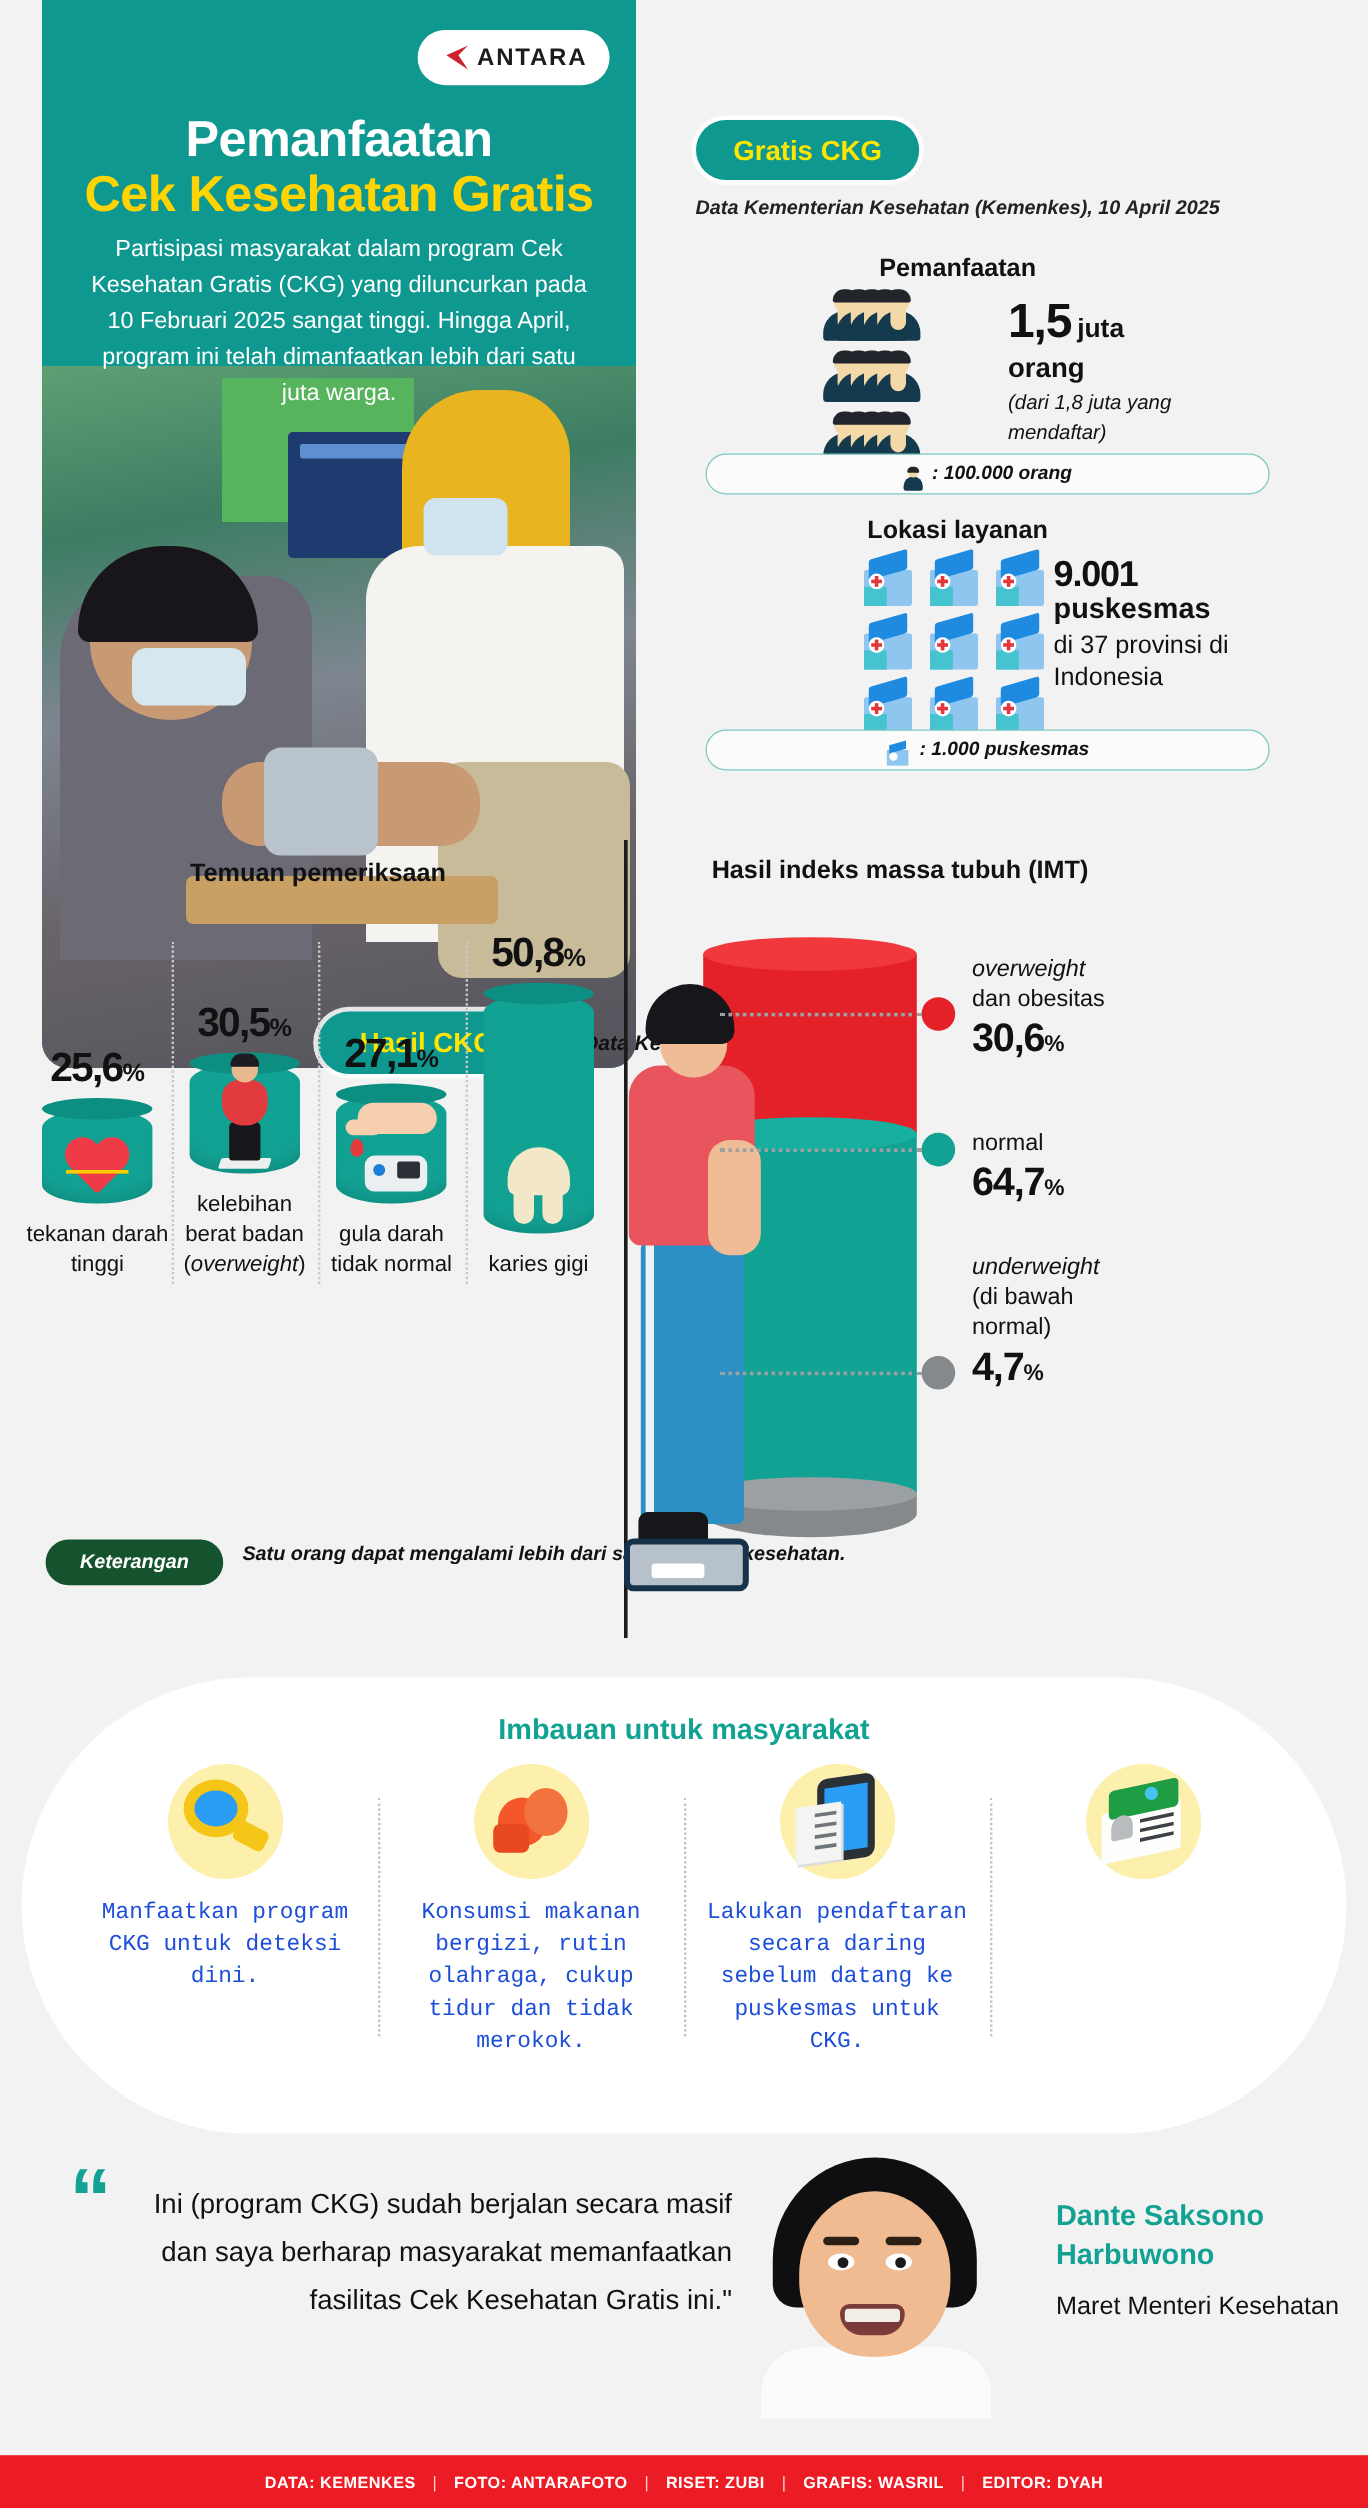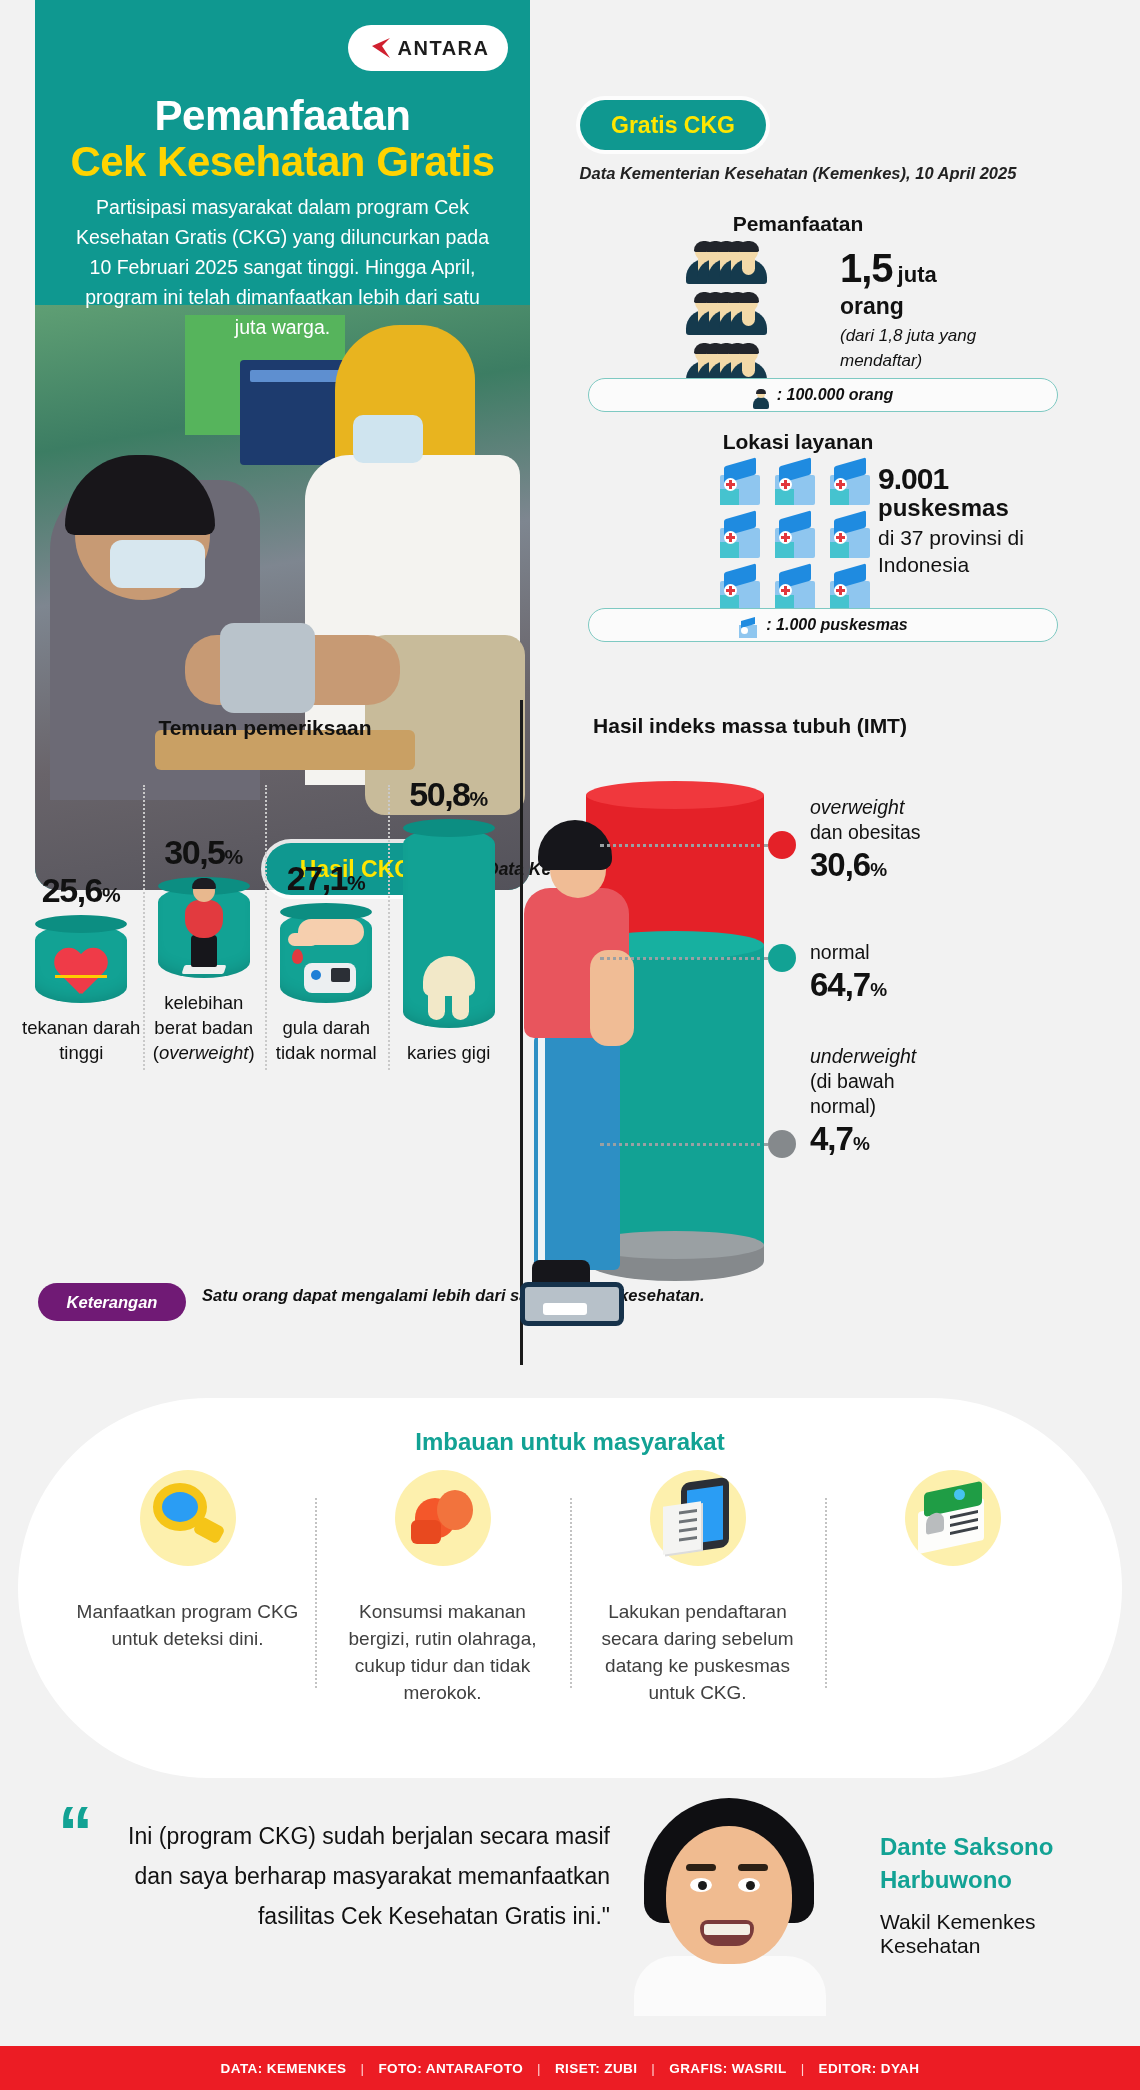--- a/index.html
+++ b/index.html
@@ -153,21 +153,21 @@
   .gluco .meter{position:absolute;left:18px;top:46px;width:52px;height:30px;background:#eceff1;border-radius:8px;}
   .gluco .meter:before{content:"";position:absolute;right:6px;top:5px;width:19px;height:14px;background:#2b2f36;border-radius:2px;}
   .gluco .meter:after{content:"";position:absolute;left:7px;top:7px;width:10px;height:10px;background:#1f7fd6;border-radius:50%;}
 
   .tooth { width:52px; height:66px; position:relative; }
   .tooth .crown{position:absolute;left:0;top:0;width:52px;height:40px;background:#f2e8c8;border-radius:26px 26px 8px 8px;}
   .tooth .r1{position:absolute;left:5px;top:34px;width:17px;height:30px;background:#f2e8c8;border-radius:0 0 9px 9px;}
   .tooth .r2{position:absolute;left:29px;top:34px;width:17px;height:30px;background:#f2e8c8;border-radius:0 0 9px 9px;}
 
   .keterangan-row { position:absolute; left:38px; top:1283px; display:flex; align-items:flex-start; gap:16px; }
-  .ket-pill { width:148px; height:38px; border-radius:19px; background:#701a75; color:#fff;
+  .ket-pill { width:148px; height:38px; border-radius:19px; background:#14532d; color:#fff;
               font-size:16.5px; font-style:italic; font-weight:bold; display:flex;
               align-items:center; justify-content:center; }
   .ket-text { font-size:16.5px; font-style:italic; font-weight:bold; color:#111; line-height:23px; padding-top:1px; }
 
   
   .imt-divider { position:absolute; left:520px; top:700px; width:3px; height:665px; background:#1b1b1b; }
   .imt-head { position:absolute; left:540px; top:712px; width:420px; font-size:21px;
               font-weight:bold; color:#111; text-align:center; line-height:28px; }
   .imt-stack { position:absolute; left:586px; top:795px; width:178px; }
   .seg { position:relative; }
@@ -203,21 +203,21 @@
   .imbauan-card { position:absolute; left:18px; top:1398px; width:1104px; height:380px;
                   background:#fff; border-radius:190px; }
   .imbauan-title { position:absolute; left:0; right:0; top:1428px; text-align:center;
                    font-size:24px; font-weight:bold; color:#12a294; }
   .tips { position:absolute; left:60px; top:1470px; width:1020px; display:flex; }
   .tip { flex:1; position:relative; display:flex; flex-direction:column; align-items:center; padding:0 14px; }
   .tip + .tip:before { content:""; position:absolute; left:0; top:28px; bottom:18px; width:0;
                        border-left:2px dotted #c3c3c3; }
   .tip-ico { width:96px; height:96px; border-radius:50%; background:#fdf0ad;
              display:flex; align-items:center; justify-content:center; position:relative; }
-  .tip-text { font-size:19px; color:#404040; line-height:27px; text-align:center; margin-top:32px; }
+  .tip-text { font-size:19px; color:#1d4ed8; line-height:27px; text-align:center; margin-top:14px;font-family:Liberation Mono, monospace; }
 
   .mag { width:70px; height:70px; position:relative; }
   .mag .ring{position:absolute;left:0;top:0;width:54px;height:48px;border:9px solid #f5c518;border-radius:50%;background:#2a9df4;}
   .mag .hdl{position:absolute;left:42px;top:38px;width:28px;height:18px;background:#f5c518;border-radius:5px;transform:rotate(28deg);}
 
   .phone { width:70px; height:76px; position:relative; }
   .phone .body{position:absolute;left:18px;top:0;width:48px;height:70px;background:#2b2f36;border-radius:8px;transform:skewY(-8deg);}
   .phone .scr{position:absolute;left:24px;top:8px;width:36px;height:54px;background:#2a9df4;transform:skewY(-8deg);}
   .phone .doc{position:absolute;left:0;top:24px;width:38px;height:48px;background:#f4f4f2;transform:skewY(-8deg);box-shadow:2px 2px 0 #dcdcdc;}
   .phone .doc:after{content:"";position:absolute;left:16px;top:7px;width:18px;height:3px;background:#6f7478;box-shadow:0 9px 0 #6f7478,0 18px 0 #6f7478,0 27px 0 #6f7478;}
@@ -643,21 +643,21 @@
     <div class="qp-coat"></div>
       <div class="qp-hair"></div>
       <div class="qp-face"></div>
     <div class="qp-brow"></div>
       <div class="qp-eye"></div>
       <div class="qp-pup"></div>
     <div class="qp-mouth"></div>
       <div class="qp-teeth"></div>
   </div>
   <div class="qname">Dante Saksono Harbuwono</div>
-  <div class="qrole">Wakil Kemenkes Kesehatan</div>
+  <div class="qrole">Maret Menteri Kesehatan</div>
 </div>
 
 <div class="footer">
   <span>DATA: KEMENKES</span>
   <span class="fsep">|</span>
   <span>FOTO: ANTARAFOTO</span>
   <span class="fsep">|</span>
   <span>RISET: ZUBI</span>
   <span class="fsep">|</span>
   <span>GRAFIS: WASRIL</span>

